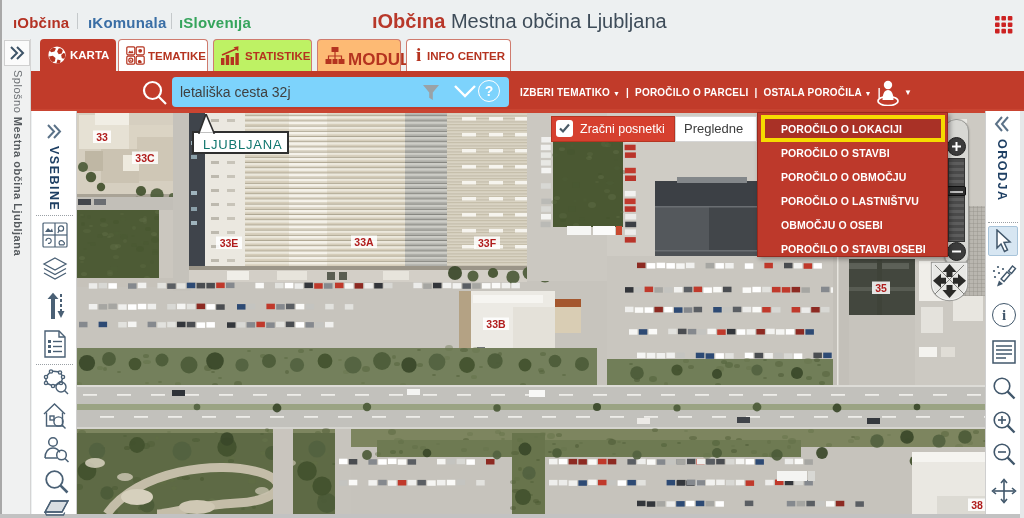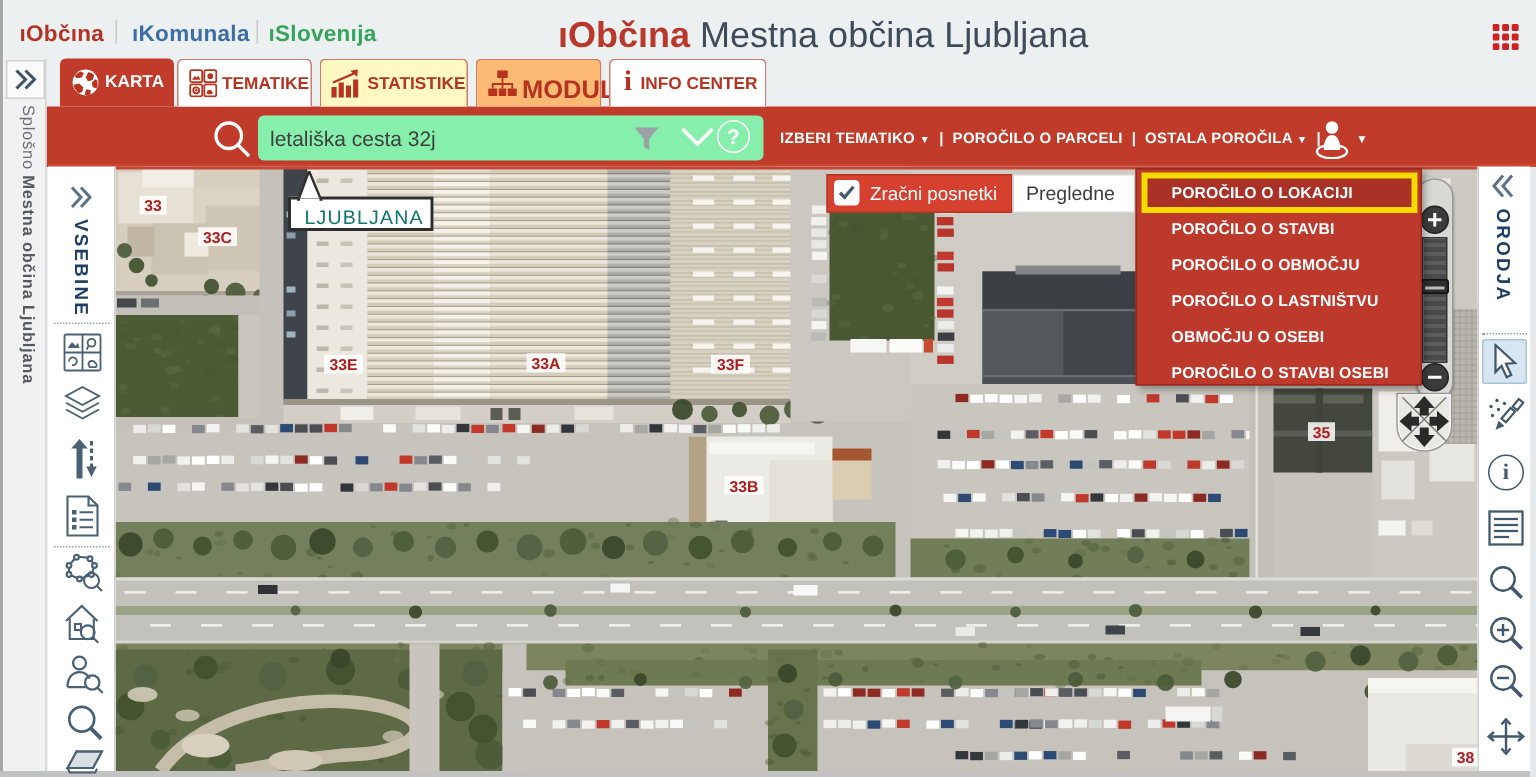--- a/index.html
+++ b/index.html
@@ -19,21 +19,21 @@
 <div class="abs" style="left:13px;top:14px;font-size:15px;font-weight:bold;color:#b43224;letter-spacing:0.2px;">ıObčına</div>
 
 <div class="abs" style="left:77px;top:13px;width:1px;height:16px;background:#c5c9cb;"></div>
 
 <div class="abs" style="left:88px;top:14px;font-size:15px;font-weight:bold;color:#3a6ea5;letter-spacing:0.2px;">ıKomunala</div>
 
 <div class="abs" style="left:171px;top:13px;width:1px;height:16px;background:#c5c9cb;"></div>
 
 <div class="abs" style="left:179px;top:14px;font-size:15px;font-weight:bold;color:#36a45c;letter-spacing:0.2px;">ıSlovenıja</div>
 
-<div class="abs" style="left:372px;top:10px;font-size:24px;"><span style="font-weight:bold;color:#b8382a;">ıObčına</span> <span style="color:#3e4c59;">Mestna občina Ljubljana</span></div>
+<div class="abs" style="left:372px;top:10px;font-size:20px;"><span style="font-weight:bold;color:#b8382a;">ıObčına</span> <span style="color:#3e4c59;">Mestna občina Ljubljana</span></div>
 
 <div class="abs" style="left:995px;top:16px;width:18px;height:18px;">
 <svg width="18" height="18">
       <g fill="#cc2222">
         <rect x="0" y="0" width="4.6" height="4.6" rx="1"></rect>
         <rect x="6.4" y="0" width="4.6" height="4.6" rx="1"></rect>
         <rect x="12.8" y="0" width="4.6" height="4.6" rx="1"></rect>
         <rect x="0" y="6.4" width="4.6" height="4.6" rx="1"></rect>
         <rect x="6.4" y="6.4" width="4.6" height="4.6" rx="1"></rect>
         <rect x="12.8" y="6.4" width="4.6" height="4.6" rx="1"></rect>
@@ -72,21 +72,21 @@
       <rect x="10.2" y="10.2" width="8" height="8" rx="1.2"></rect>
       <path d="M2 7.2l1.8-2.6 1.3 1.3 1-1.6 1.5 2.9z" fill="#b5331f" stroke="none"></path>
       <circle cx="14.2" cy="4.8" r="1.9" fill="#b5331f" stroke="none"></circle>
       <circle cx="4.8" cy="14.2" r="2" fill="none"></circle>
       <circle cx="4.8" cy="14.2" r="0.8" fill="#b5331f" stroke="none"></circle>
       <path d="M11.8 15.6a1.8 1.8 0 013.4-.7 1.3 1.3 0 01.1 2H12.4z" fill="#b5331f" stroke="none"></path>
     </svg>
   <span class="abs" style="left:29px;top:10px;">TEMATIKE</span>
 </div>
 
-<div class="abs" style="left:213px;top:39px;width:99px;height:32px;background:#fef9c3;border:1px solid #cf7b6e;border-bottom:none;border-radius:4px 4px 0 0;color:#b5331f;font-size:11.5px;font-weight:bold;">
+<div class="abs" style="left:213px;top:39px;width:99px;height:32px;background:#bef264;border:1px solid #cf7b6e;border-bottom:none;border-radius:4px 4px 0 0;color:#b5331f;font-size:11.5px;font-weight:bold;">
   <svg class="abs" style="left:6px;top:6px;" width="22" height="20" viewBox="0 0 22 20">
       <g fill="#b5331f">
         <rect x="1" y="12" width="3.4" height="7"></rect>
         <rect x="5.8" y="9" width="3.4" height="10"></rect>
         <rect x="10.6" y="11" width="3.4" height="8"></rect>
         <rect x="15.4" y="7" width="3.4" height="12"></rect>
       </g>
       <path d="M2 9 L16 3" stroke="#b5331f" stroke-width="1.6" fill="none"></path>
       <path d="M13.5 1.2l5-.9-.3 5z" fill="#b5331f"></path>
     </svg>
@@ -111,21 +111,21 @@
 <div class="abs" style="left:406px;top:39px;width:105px;height:32px;background:#fff;border:1px solid #cf7b6e;border-bottom:none;border-radius:4px 4px 0 0;color:#b5331f;font-size:11.5px;font-weight:bold;">
   <span class="abs" style="left:9px;top:4px;font-size:19px;font-weight:bold;font-family:'Liberation Serif',serif;">i</span>
   <span class="abs" style="left:8px;top:10px;margin-left:12px;">INFO CENTER</span>
 </div>
 
 <svg class="abs" style="left:141px;top:79px;" width="27" height="27" viewBox="0 0 27 27" fill="none" stroke="#ffffff" stroke-width="2.2">
     <circle cx="11.5" cy="11.5" r="8.5"></circle>
     <line x1="17.8" y1="17.8" x2="25" y2="25"></line>
   </svg>
 
-<div class="abs" style="left:172px;top:77px;width:337px;height:30px;background:#86efac;border-radius:4px;">
+<div class="abs" style="left:172px;top:77px;width:337px;height:30px;background:#7dd3fc;border-radius:4px;">
   <span class="abs" style="left:8px;top:7px;font-size:14px;color:#3f3f3f;">letališka cesta 32j</span>
 
   <svg class="abs" style="left:250px;top:7px;" width="18" height="17" viewBox="0 0 18 17">
       <path d="M1 1h16l-6.2 7.5V16l-3.6-2.2V8.5z" fill="#9aa2a6"></path>
     </svg>
 </div>
 
 <svg class="abs" style="left:453px;top:84px;" width="24" height="15" viewBox="0 0 24 15" fill="none" stroke="#ffffff" stroke-width="2.4">
     <path d="M2 2 L12 12 L22 2"></path>
   </svg>

